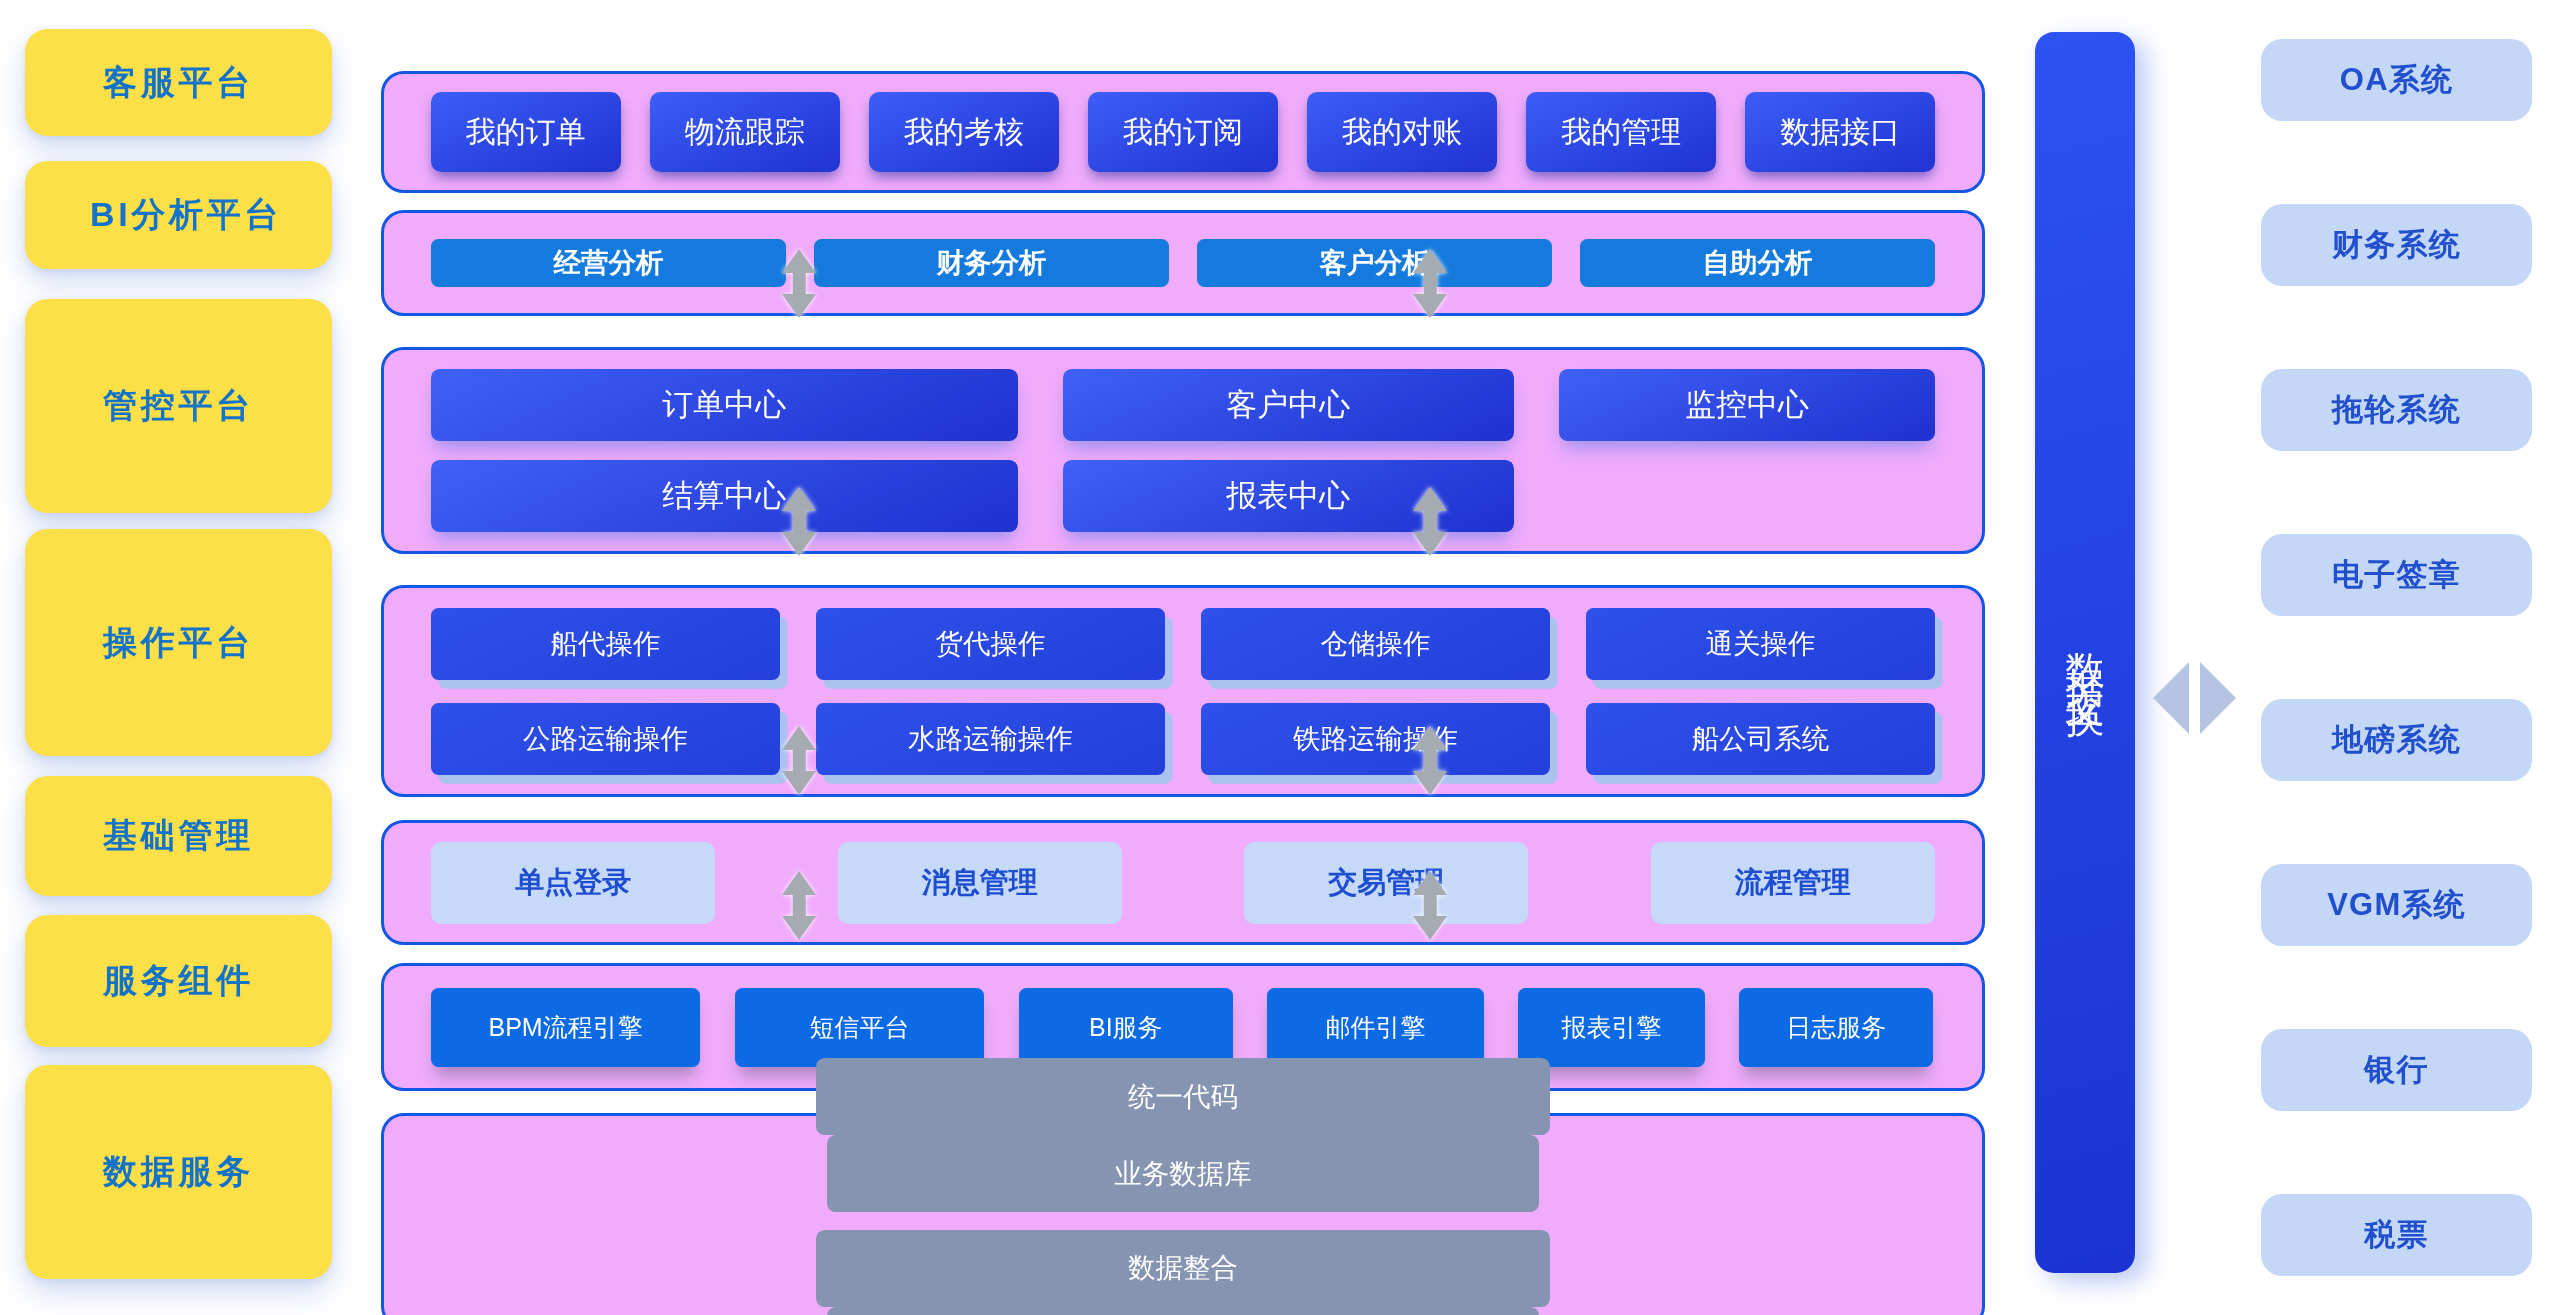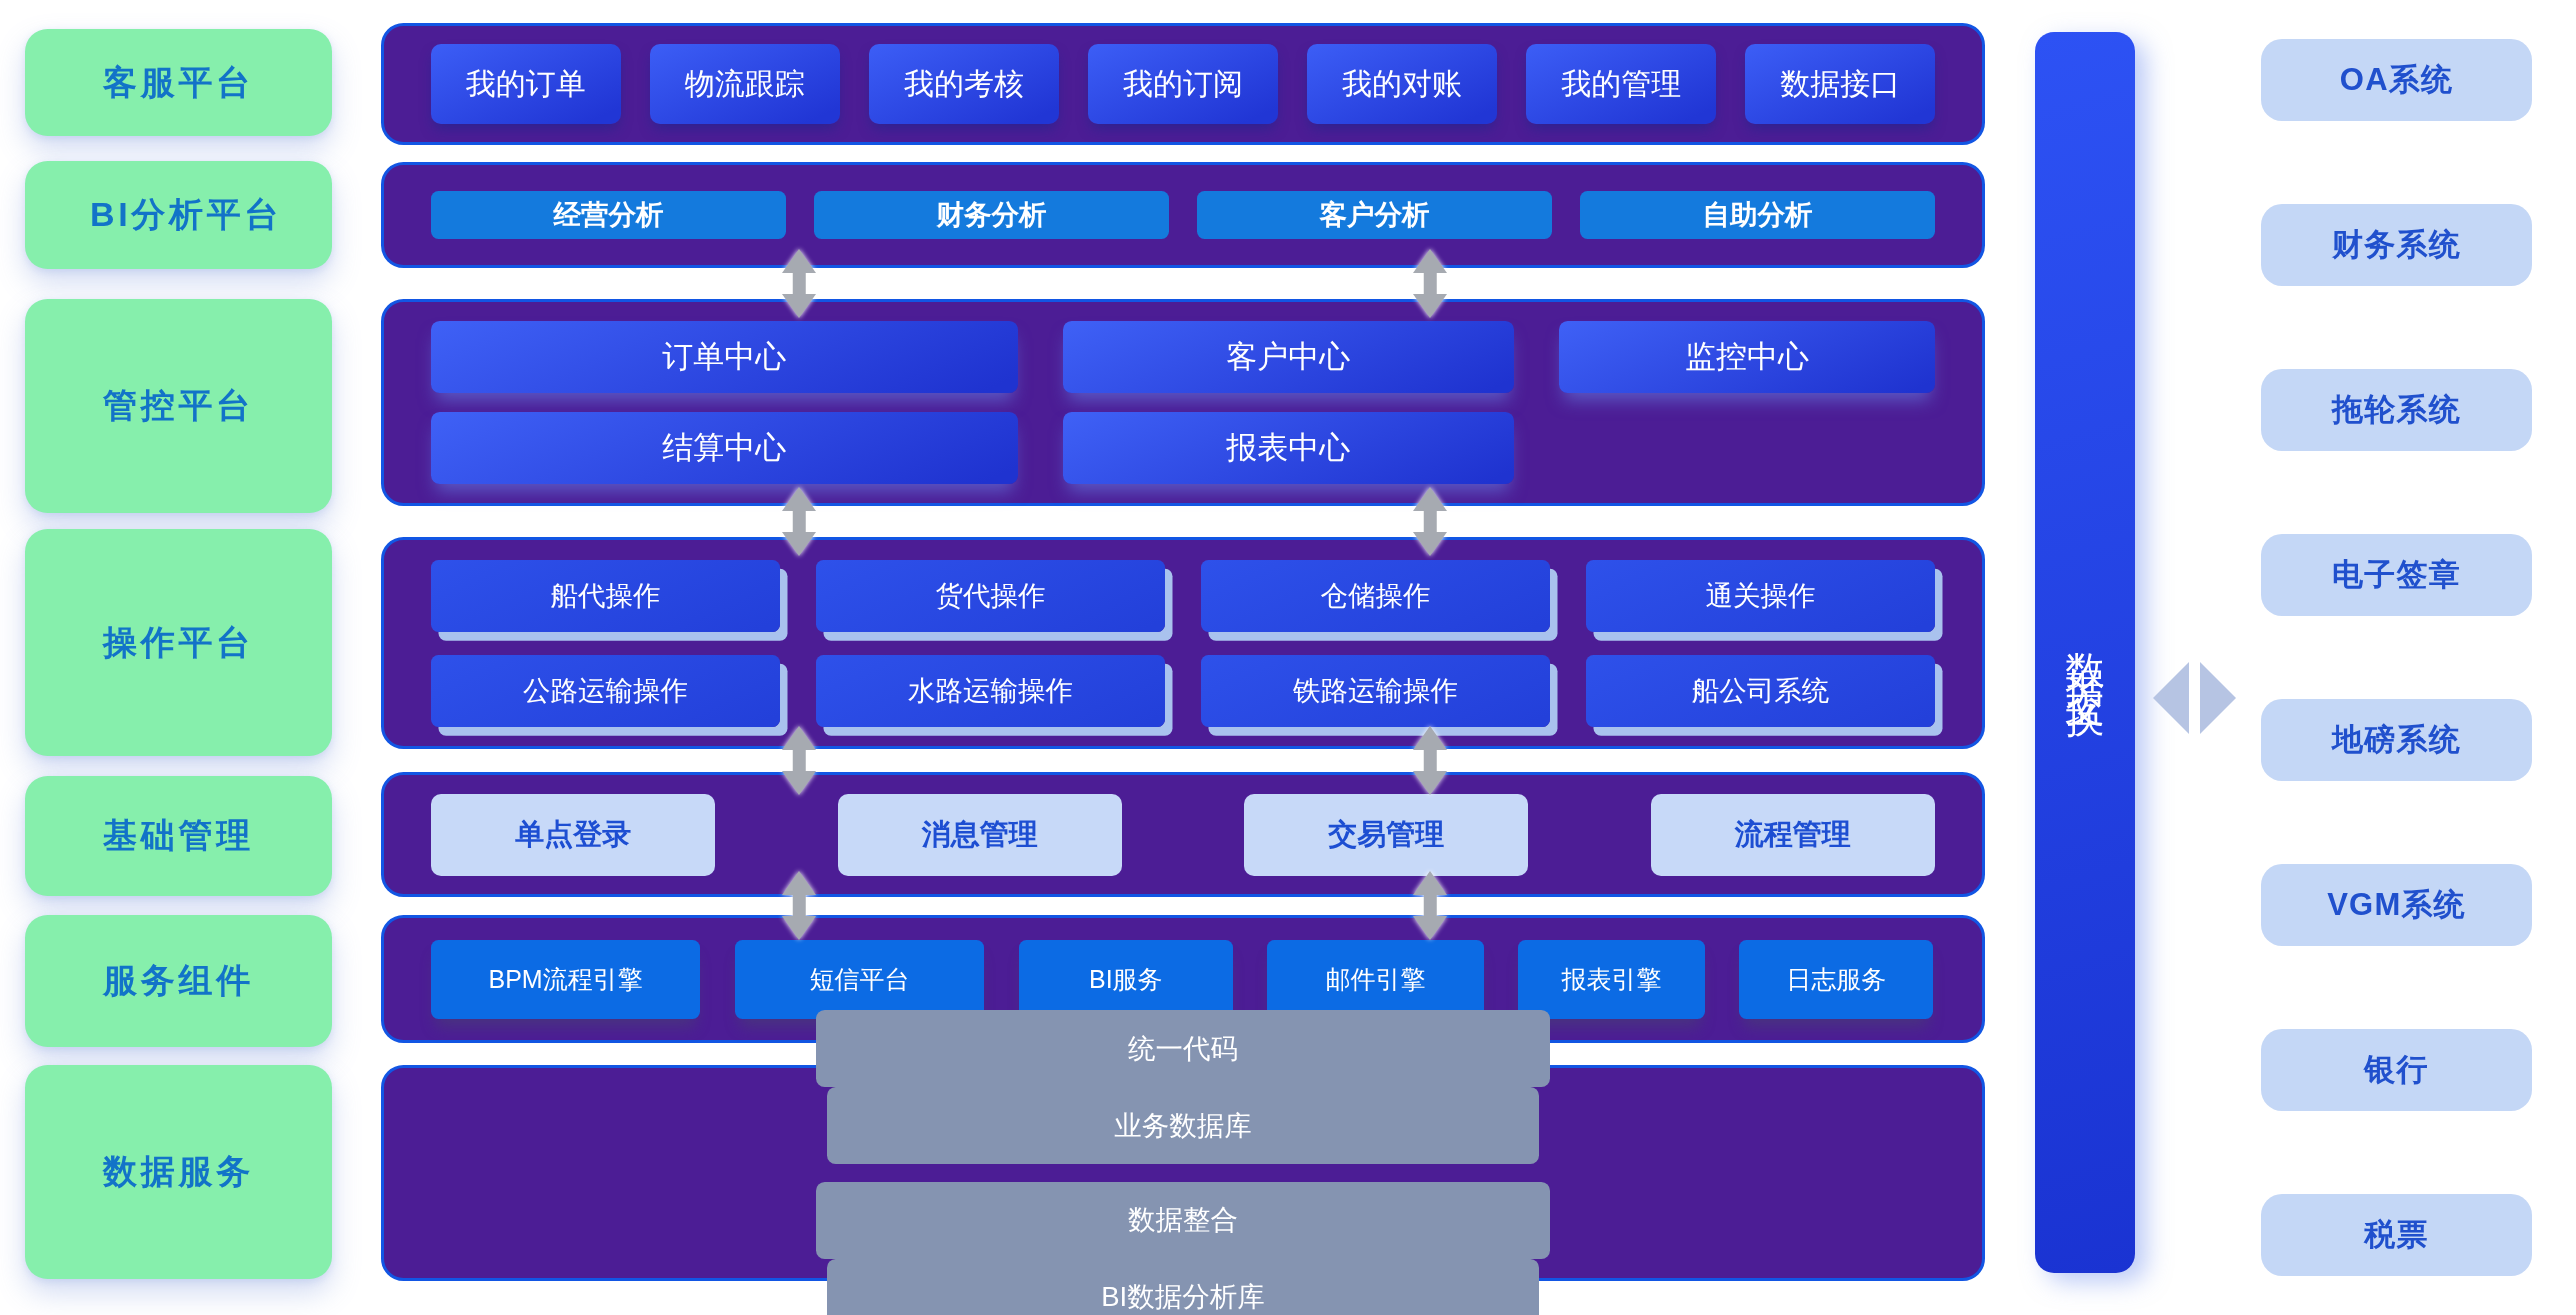--- a/index.html
+++ b/index.html
@@ -2,37 +2,37 @@
 <html style="font-size:10px"><head>
 <meta charset="utf-8">
 <style>
   html,body{margin:0;padding:0;}
   body{
     width:2576px;height:1316px;position:relative;background:#ffffff;
     font-family:"Liberation Sans","DejaVu Sans",sans-serif;overflow:hidden;
   }
   
   .card{
-    position:absolute;left:25px;width:307px;background:#86efac;border-radius:22.5px;
+    position:absolute;left:25px;width:307px;background:#fde047;border-radius:22.5px;
     box-shadow:0 13.7px 29px rgba(110,140,215,.30),0 2.5px 7.5px rgba(120,150,220,.18);
     display:flex;align-items:center;justify-content:center;
     color:#1273c8;font-size:34px;font-weight:700;letter-spacing:3.7px;box-sizing:border-box;
   }
   .card:nth-of-type(1){top:29px;height:107px;}
   .card:nth-of-type(2){top:161px;height:108px;padding-left:15px;}
   .card:nth-of-type(3){top:299px;height:214px;}
   .card:nth-of-type(4){top:529px;height:227px;}
   .card:nth-of-type(5){top:776px;height:120px;}
   .card:nth-of-type(6){top:915px;height:132px;}
   .card:nth-of-type(7){top:1065px;height:214px;}
   
   .sec{
     position:absolute;left:381px;width:1604px;border:3.7px solid #1256e4;border-radius:22.5px;
-    background:#4c1d95;box-sizing:border-box;display:flex;flex-direction:column;
-    justify-content:center;padding:0 47px;
+    background:#f0abfc;box-sizing:border-box;display:flex;flex-direction:column;
+    justify-content:center;padding:0 47px;margin-top:48px;
   }
   .row{display:flex;width:100%;align-items:center;}
   .btn{
     display:flex;align-items:center;justify-content:center;color:#fff;font-weight:500;
     box-sizing:border-box;text-align:center;
   }
   .sec1{top:23px;height:122px;}
   .sec1 .row{justify-content:space-between;}
   .sec1 .btn{width:12.6%;height:80px;font-size:30px;border-radius:10px;
     background:linear-gradient(155deg,#3c5ef6 0%,#2136d5 90%);

